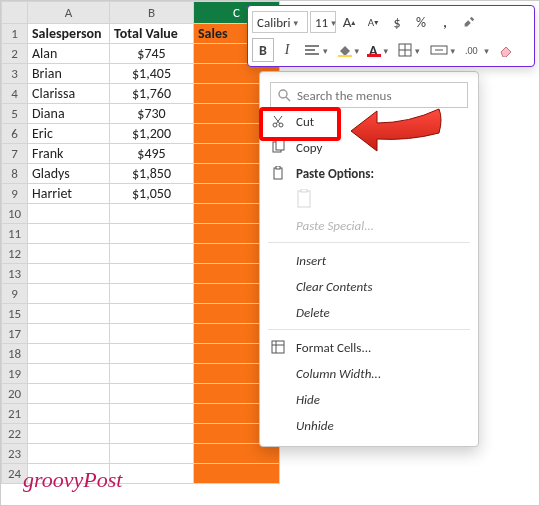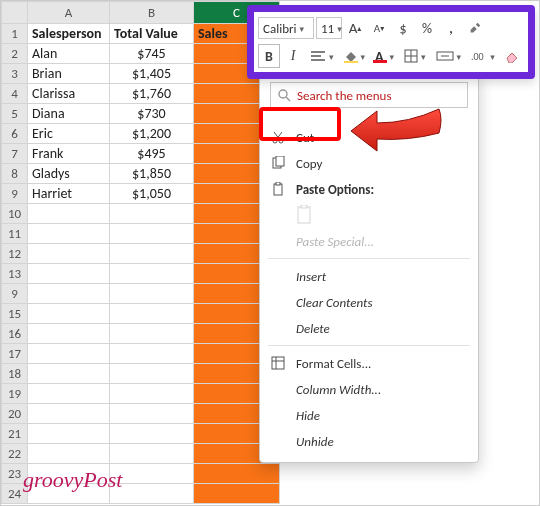--- a/index.html
+++ b/index.html
@@ -62,21 +62,21 @@
   .cell.num { text-align: center; }
   .cell.nameleft { text-align: left; }
 
   
   .mini-toolbar {
     position: absolute;
     top: 4px;
     left: 246px;
     width: 288px;
     background: #fff;
-    border: 7px solid #6d28d9;
+    border: 1px solid #6d28d9;
     border-radius: 4px;
     box-shadow: 0 4px 10px rgba(0,0,0,0.15);
     padding: 4px;
     display: flex;
     flex-direction: column;
     gap: 4px;
     z-index: 30;
   }
   .tb-row { display: flex; align-items: center; gap: 2px; }
   .tb-btn {
@@ -110,27 +110,27 @@
     background: #fff;
     border: 1px solid #c8c8c8;
     border-radius: 4px;
     box-shadow: 0 6px 16px rgba(0,0,0,0.2);
     padding: 6px 0 8px 0;
     z-index: 20;
     font-size: 13px;
     color: #333;
   }
   .ctx-search {
-    margin: 4px 10px 16px 10px;
+    margin: 4px 10px 0 10px;
     border: 1px solid #c8c8c8;
     height: 26px;
     display: flex;
     align-items: center;
     padding: 0 6px;
-    color: #b91c1c;
+    color: #737373;
     gap: 6px;
   }
   .ctx-item {
     display: flex;
     align-items: center;
     padding: 5px 12px 5px 10px;
     gap: 10px;
     cursor: pointer;
     min-height: 26px;
   }
@@ -275,26 +275,20 @@
         <td class="cell"></td>
         <td class="cell sel"></td>
       </tr>
       <tr>
         <td class="rowhdr">15</td>
         <td class="cell"></td>
         <td class="cell"></td>
         <td class="cell sel"></td>
       </tr>
       <tr>
-        <td class="rowhdr">16</td>
-        <td class="cell"></td>
-        <td class="cell"></td>
-        <td class="cell sel"></td>
-      </tr>
-      <tr>
         <td class="rowhdr">17</td>
         <td class="cell"></td>
         <td class="cell"></td>
         <td class="cell sel"></td>
       </tr>
       <tr>
         <td class="rowhdr">18</td>
         <td class="cell"></td>
         <td class="cell"></td>
         <td class="cell sel"></td>

